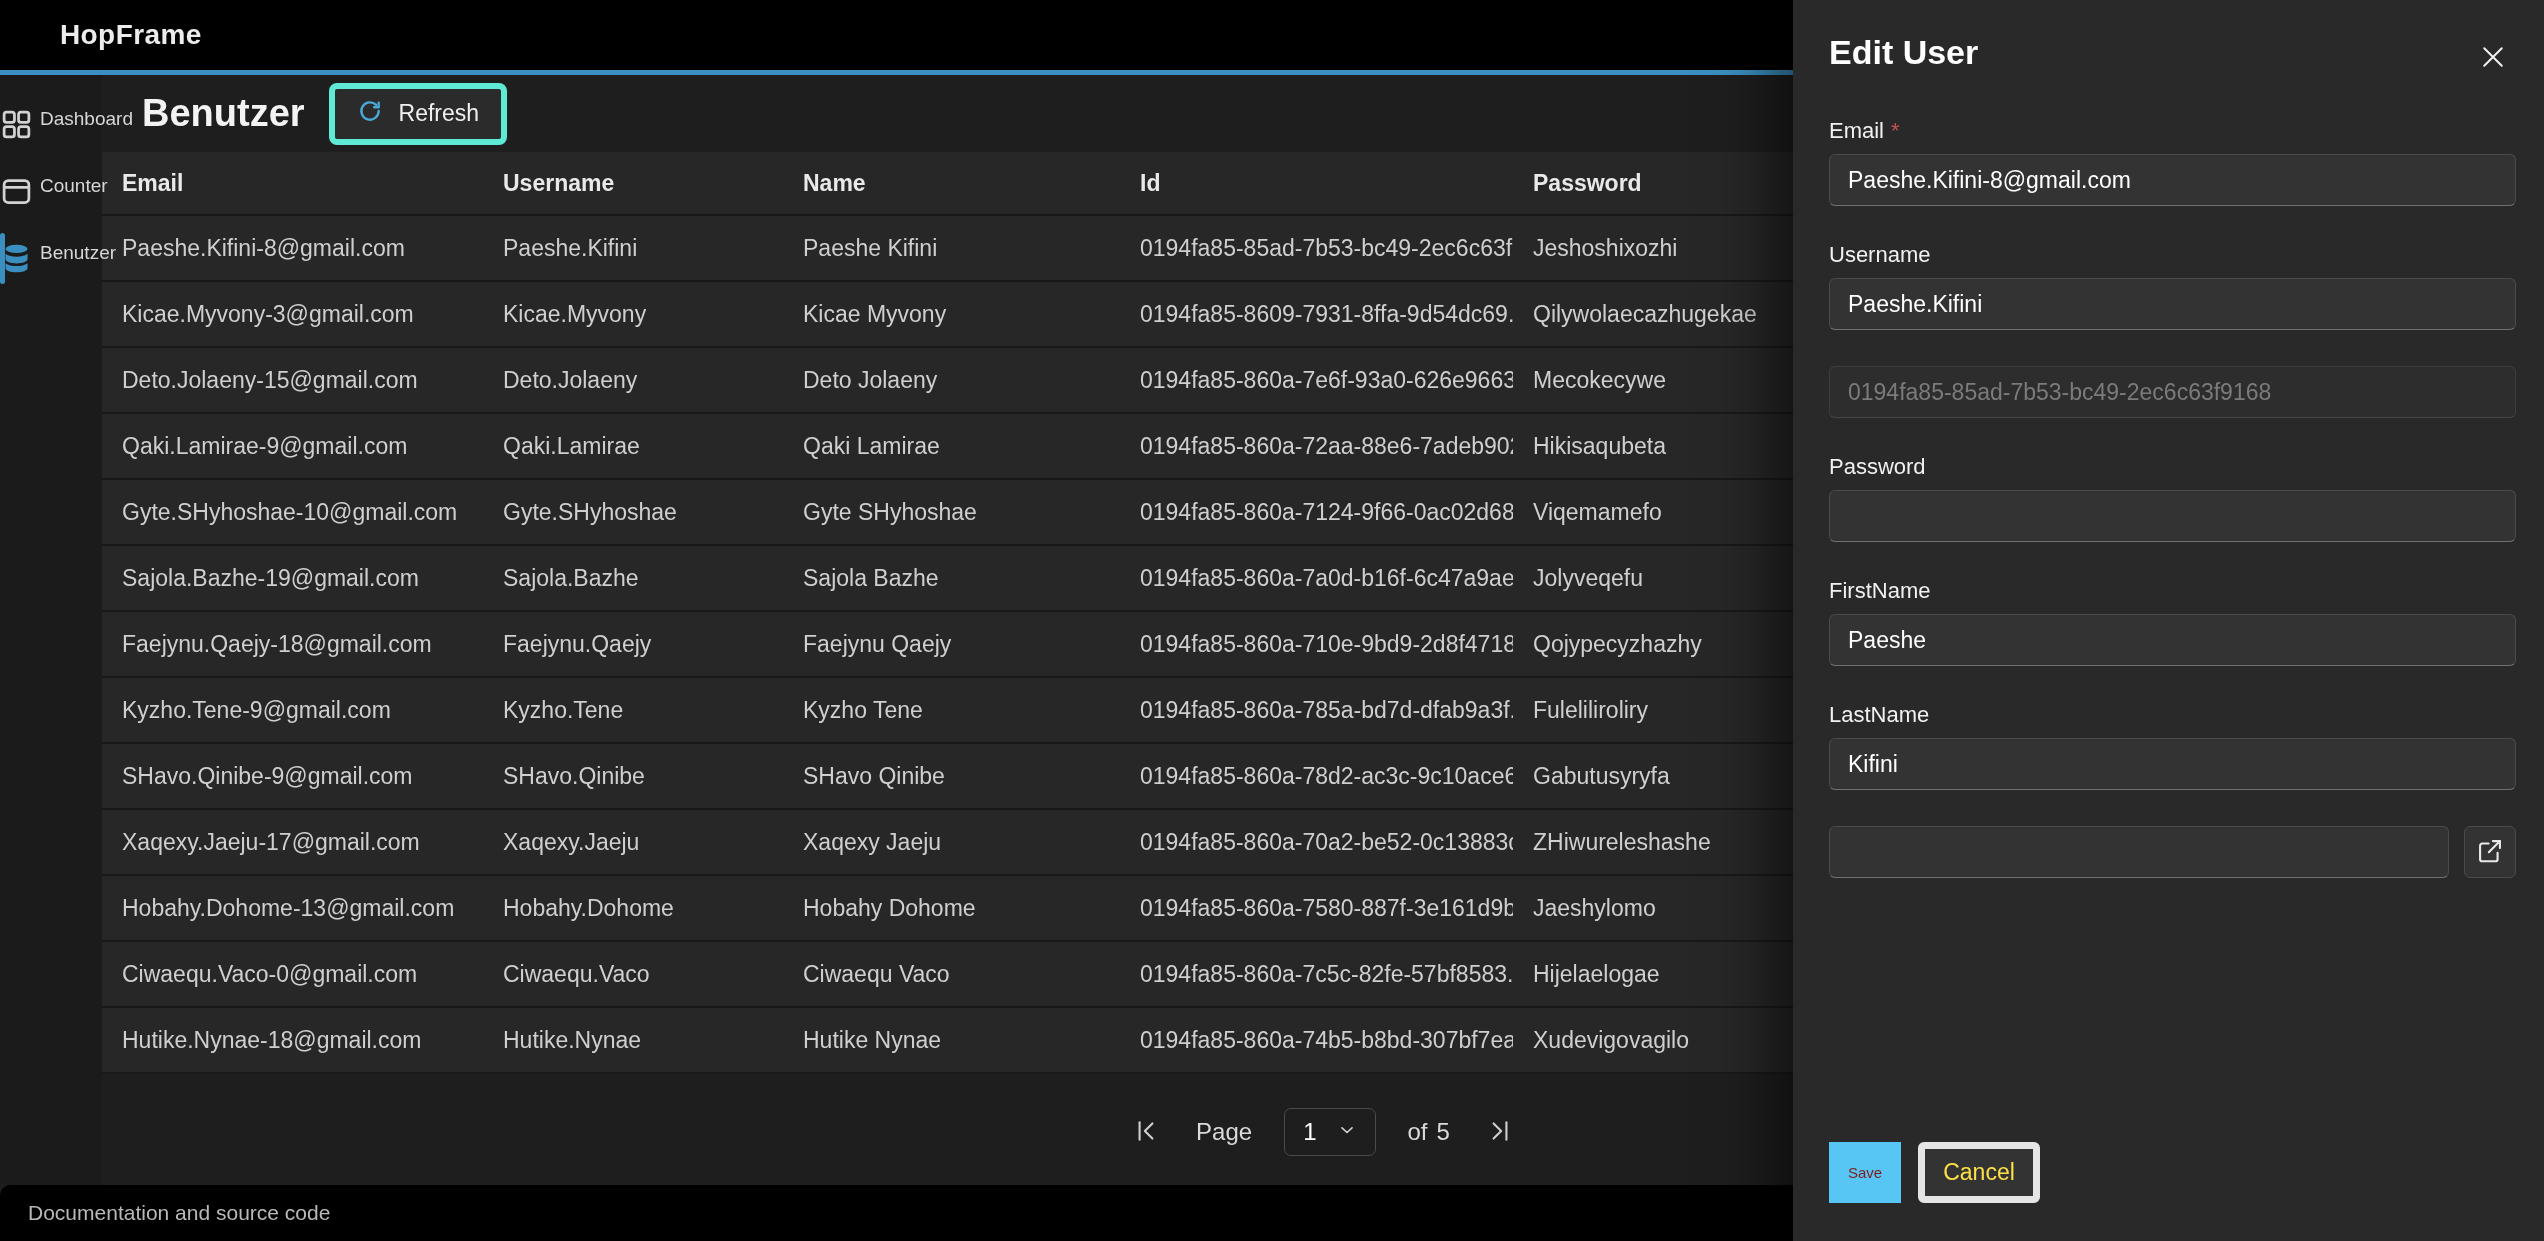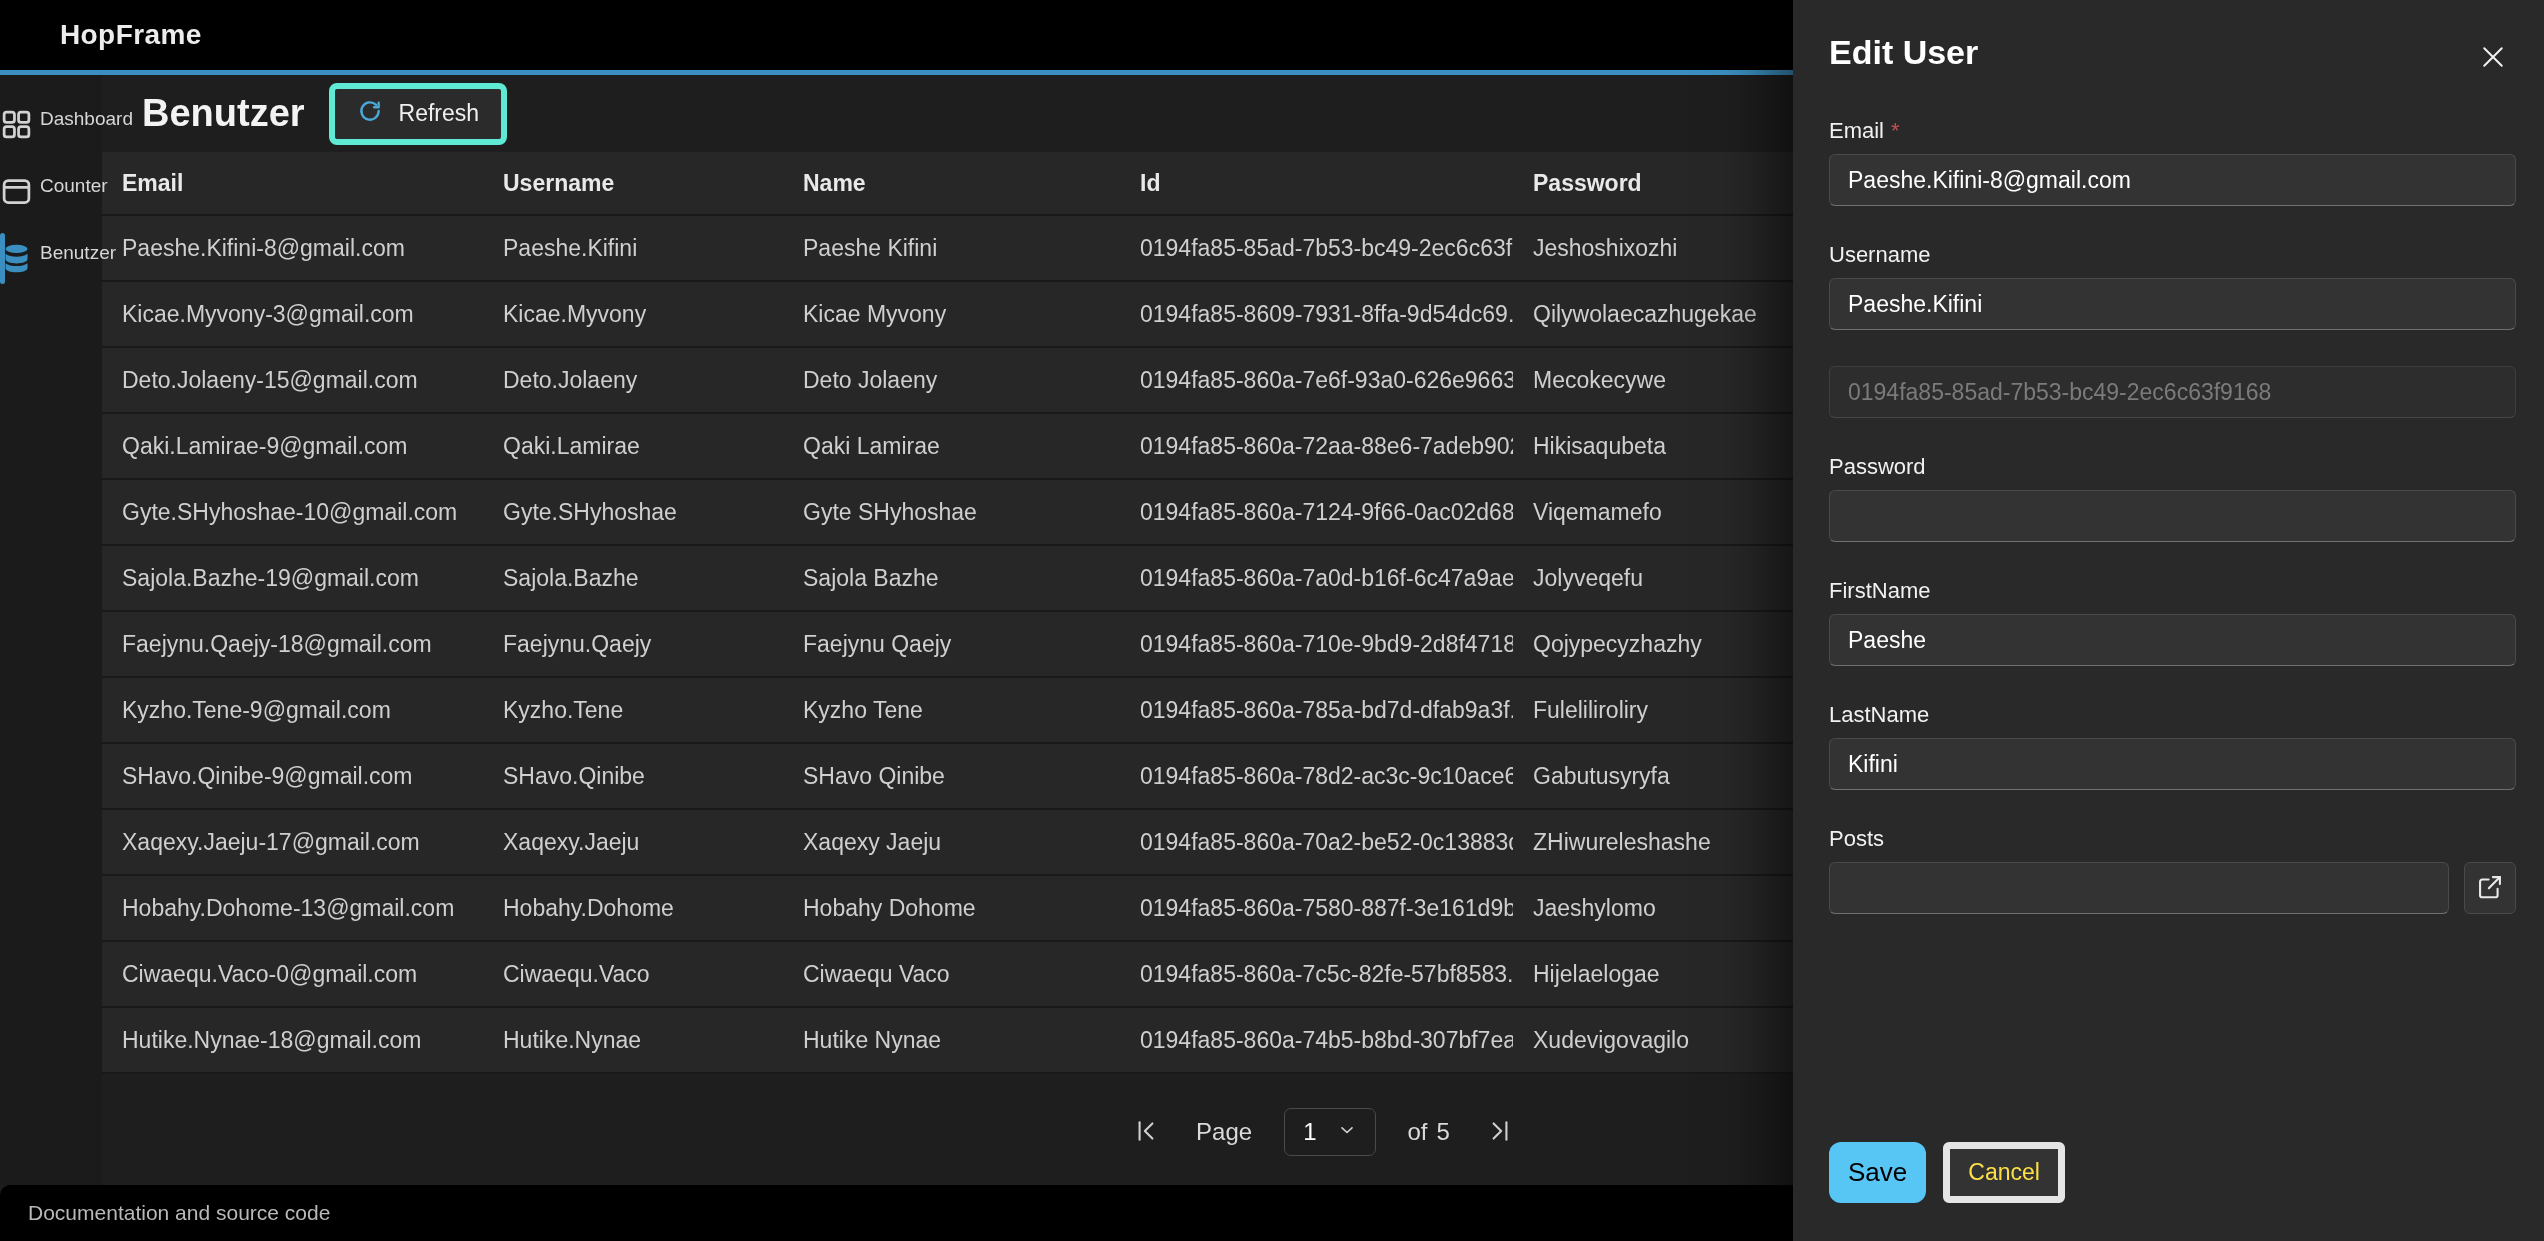--- a/index.html
+++ b/index.html
@@ -70,21 +70,21 @@
           border:1px solid #4a4a4a;border-bottom-color:#707070;border-radius:6px;
           color:#fff;font-size:23px;padding:0 18px;font-family:inherit;outline:none;}
   .tinput:disabled{background:#2d2d2d;border-color:#3e3e3e;border-bottom-color:#464646;color:#7b7b7b;}
   .posts-row{display:flex;gap:15px;align-items:center;}
   .posts-row .tinput{flex:1;}
   .icon-btn{width:52px;height:52px;flex:0 0 auto;background:#333;border:1px solid #4a4a4a;
             border-radius:6px;display:flex;align-items:center;justify-content:center;cursor:pointer;}
   .icon-btn svg{width:28px;height:28px;}
 
   .drawer-actions{position:absolute;left:36px;bottom:38px;display:flex;gap:17px;}
-  .btn-save{background:#58c6f5;color:#000000;border:none;border-radius:12px;font-size:26px;
+  .btn-save{background:#58c6f5;color:#7f1d1d;border:none;border-radius:0;font-size:15px;
             padding:11px 19px;cursor:pointer;font-family:inherit;}
   .btn-cancel{background:#333;color:#fde047;border:7px solid #e5e5e5;border-radius:6px;
             font-size:23px;padding:10px 18px;cursor:pointer;font-family:inherit;}
 </style>
 </head>
 <body>
 
 <div class="screen">
 
   <header class="topbar">
@@ -323,21 +323,20 @@
       <label class="field-label">FirstName</label>
       <input class="tinput" value="Paeshe" style="">
     </div>
 
     <div class="field">
       <label class="field-label">LastName</label>
       <input class="tinput" value="Kifini" style="">
     </div>
 
     <div class="field">
-      <label class="field-label">Posts</label>
       <div class="posts-row">
         <input class="tinput" value="" style="">
         <button class="icon-btn">
           <span>
             <svg viewBox="0 0 24 24" fill="none" stroke="#e9e9e9" stroke-width="1.8" stroke-linecap="round" stroke-linejoin="round">
               <path d="M18.5 13.5V19a1.8 1.8 0 0 1-1.8 1.8H5.3A1.8 1.8 0 0 1 3.5 19V7.4a1.8 1.8 0 0 1 1.8-1.8h5.5"></path>
               <path d="M14.5 3.5h6v6"></path>
                 <path d="M11 13 20.5 3.5"></path>
             </svg>
           </span>

